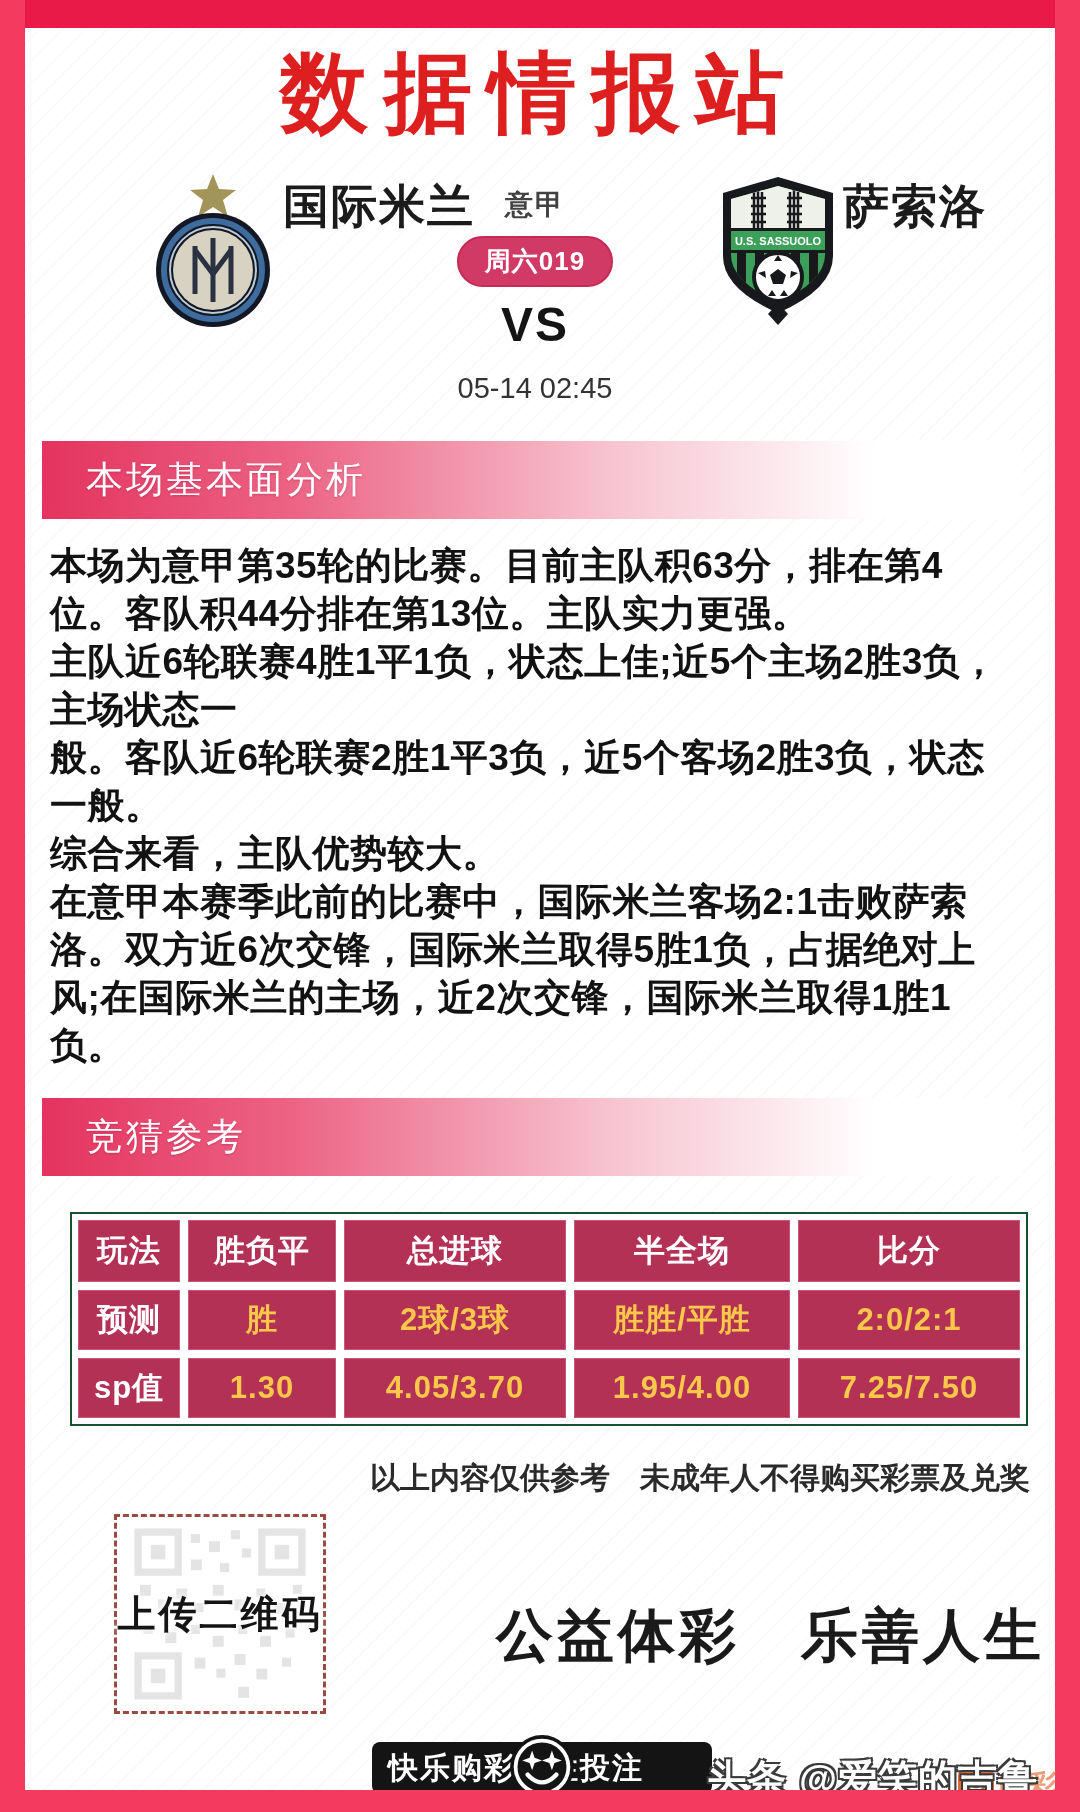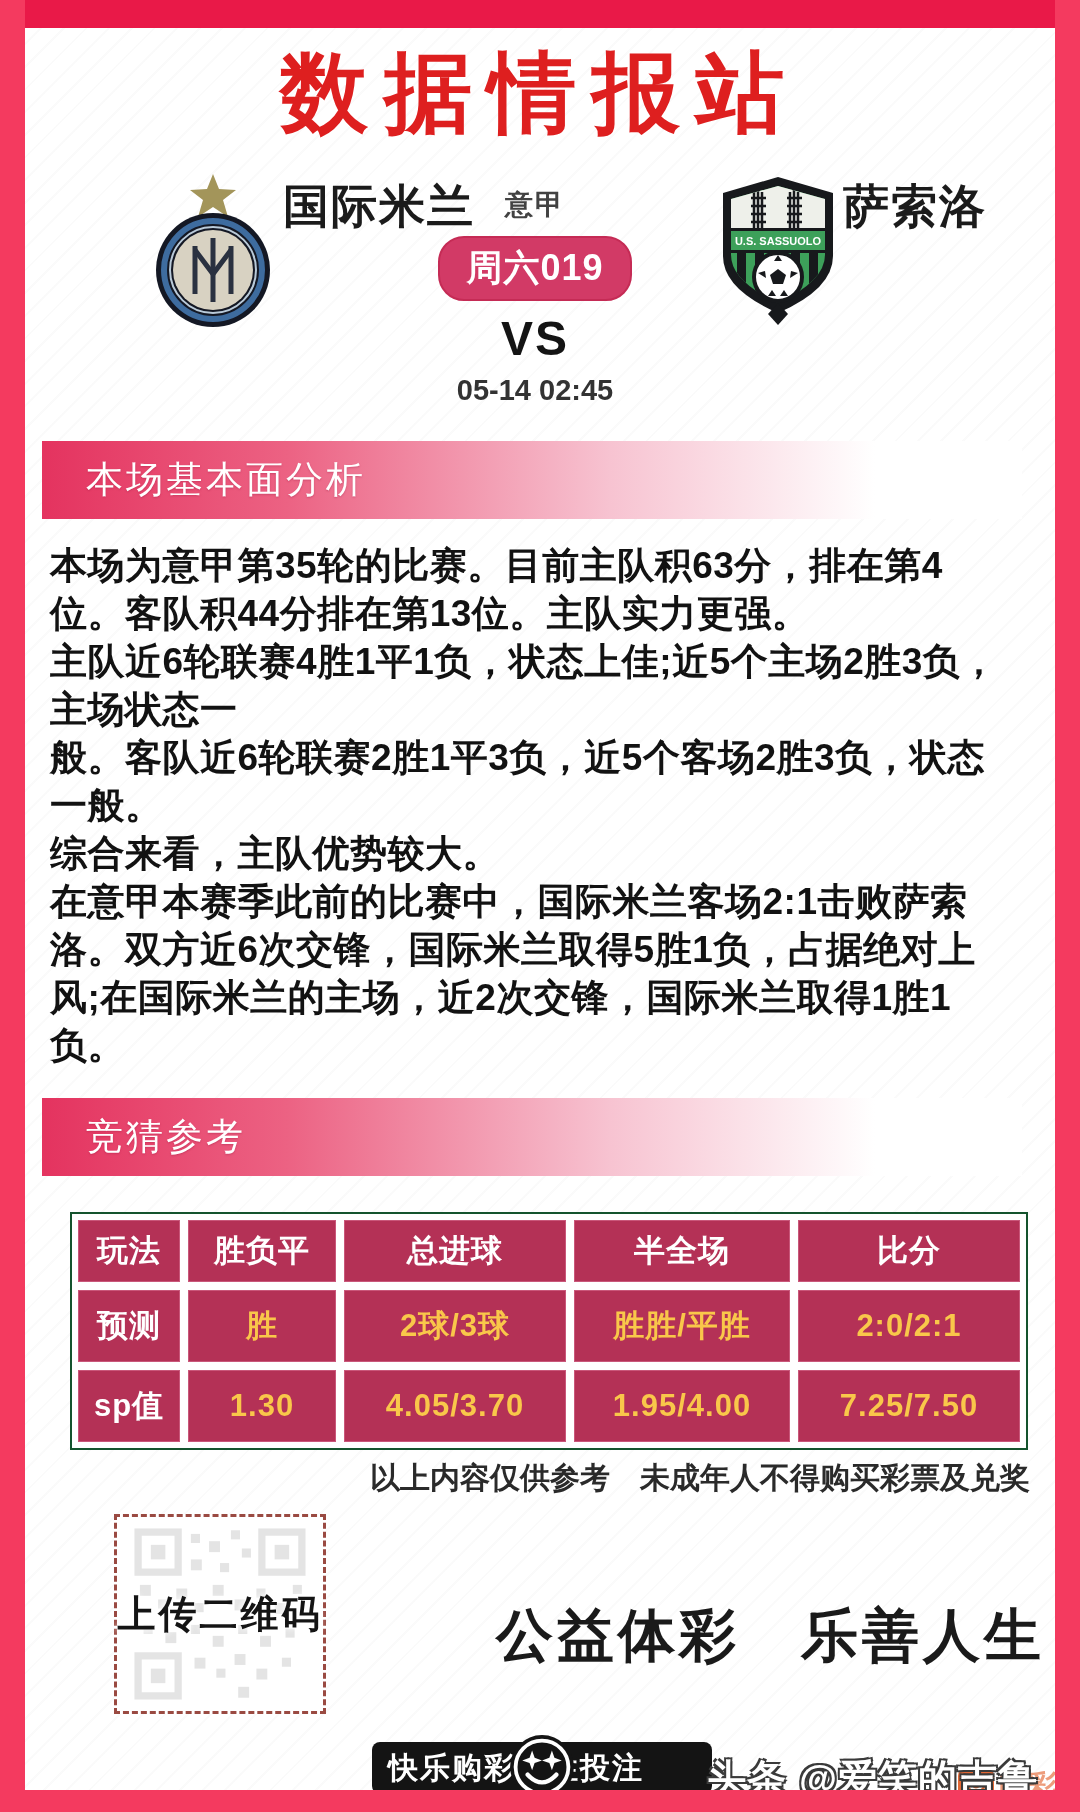--- a/index.html
+++ b/index.html
@@ -26,24 +26,24 @@
   
   .team{position:absolute;top:172px;width:230px;display:flex;flex-direction:row;align-items:flex-start;z-index:1}
   .team-home{left:143px}
   .team-away{left:713px}
   .team-name{font-size:46px;font-weight:700;color:#1b1b1b;margin-top:4px;letter-spacing:2px;white-space:nowrap}
 
   .center-col{position:absolute;left:420px;top:186px;width:230px;text-align:center;z-index:1}
   .league{font-size:28px;color:#424242;font-weight:700;letter-spacing:2px}
   .match-pill{
     display:inline-block;margin-top:12px;padding:6px 26px;border-radius:26px;
-    background:#d23a66;border:2px solid #c52b55;color:#fff;font-size:36px;font-weight:700;letter-spacing:1px;
+    background:#d23a66;border:2px solid #c52b55;color:#fff;font-size:26px;font-weight:700;letter-spacing:1px;
   }
   .vs{font-size:48px;font-weight:900;color:#141414;margin-top:10px;letter-spacing:2px}
-  .datetime{font-size:29px;color:#333;font-weight:700;margin-top:8px;white-space:nowrap}
+  .datetime{font-size:29px;color:#333;font-weight:400;margin-top:20px;white-space:nowrap}
 
   
   .section-banner{
     position:absolute;left:42px;width:980px;height:78px;box-sizing:border-box;
     background:linear-gradient(90deg,#e4335f 0%,#ec6283 25%,#f7c3d1 58%,#ffffff 85%);
     display:flex;align-items:center;padding-left:44px;z-index:1;
   }
   .section-banner .heading{color:#fff;font-size:37px;font-weight:400;letter-spacing:3px;text-shadow:0 1px 2px rgba(150,20,60,.35)}
   .banner-1{top:441px}
   .banner-2{top:1098px}
@@ -56,21 +56,21 @@
   .ref-table{
     position:absolute;left:70px;top:1212px;z-index:1;
     background:#fff;border:2px solid #14532d;padding:6px;
     display:grid;grid-template-columns:102px 148px 222px 216px 222px;gap:8px;
   }
   .cell{
     background:#b43156;display:flex;align-items:center;justify-content:center;
     color:#fff;font-weight:700;font-size:31px;letter-spacing:1px;box-shadow:inset 0 0 0 1px #c9577a;
   }
   .cell.h-head{height:62px}
-  .cell.h-row{height:72px}
+  .cell.h-row{height:60px}
   .cell.gold{color:#f9c74a}
 
   
   .disclaimer{position:absolute;right:50px;top:1458px;font-size:30px;font-weight:700;color:#2a2a2a;white-space:pre;z-index:1}
 
   .qr-box{
     position:absolute;left:114px;top:1514px;width:212px;height:200px;box-sizing:border-box;
     border:3px dashed #9a4a42;background:#fff;z-index:1;
     display:flex;align-items:center;justify-content:center;
   }

